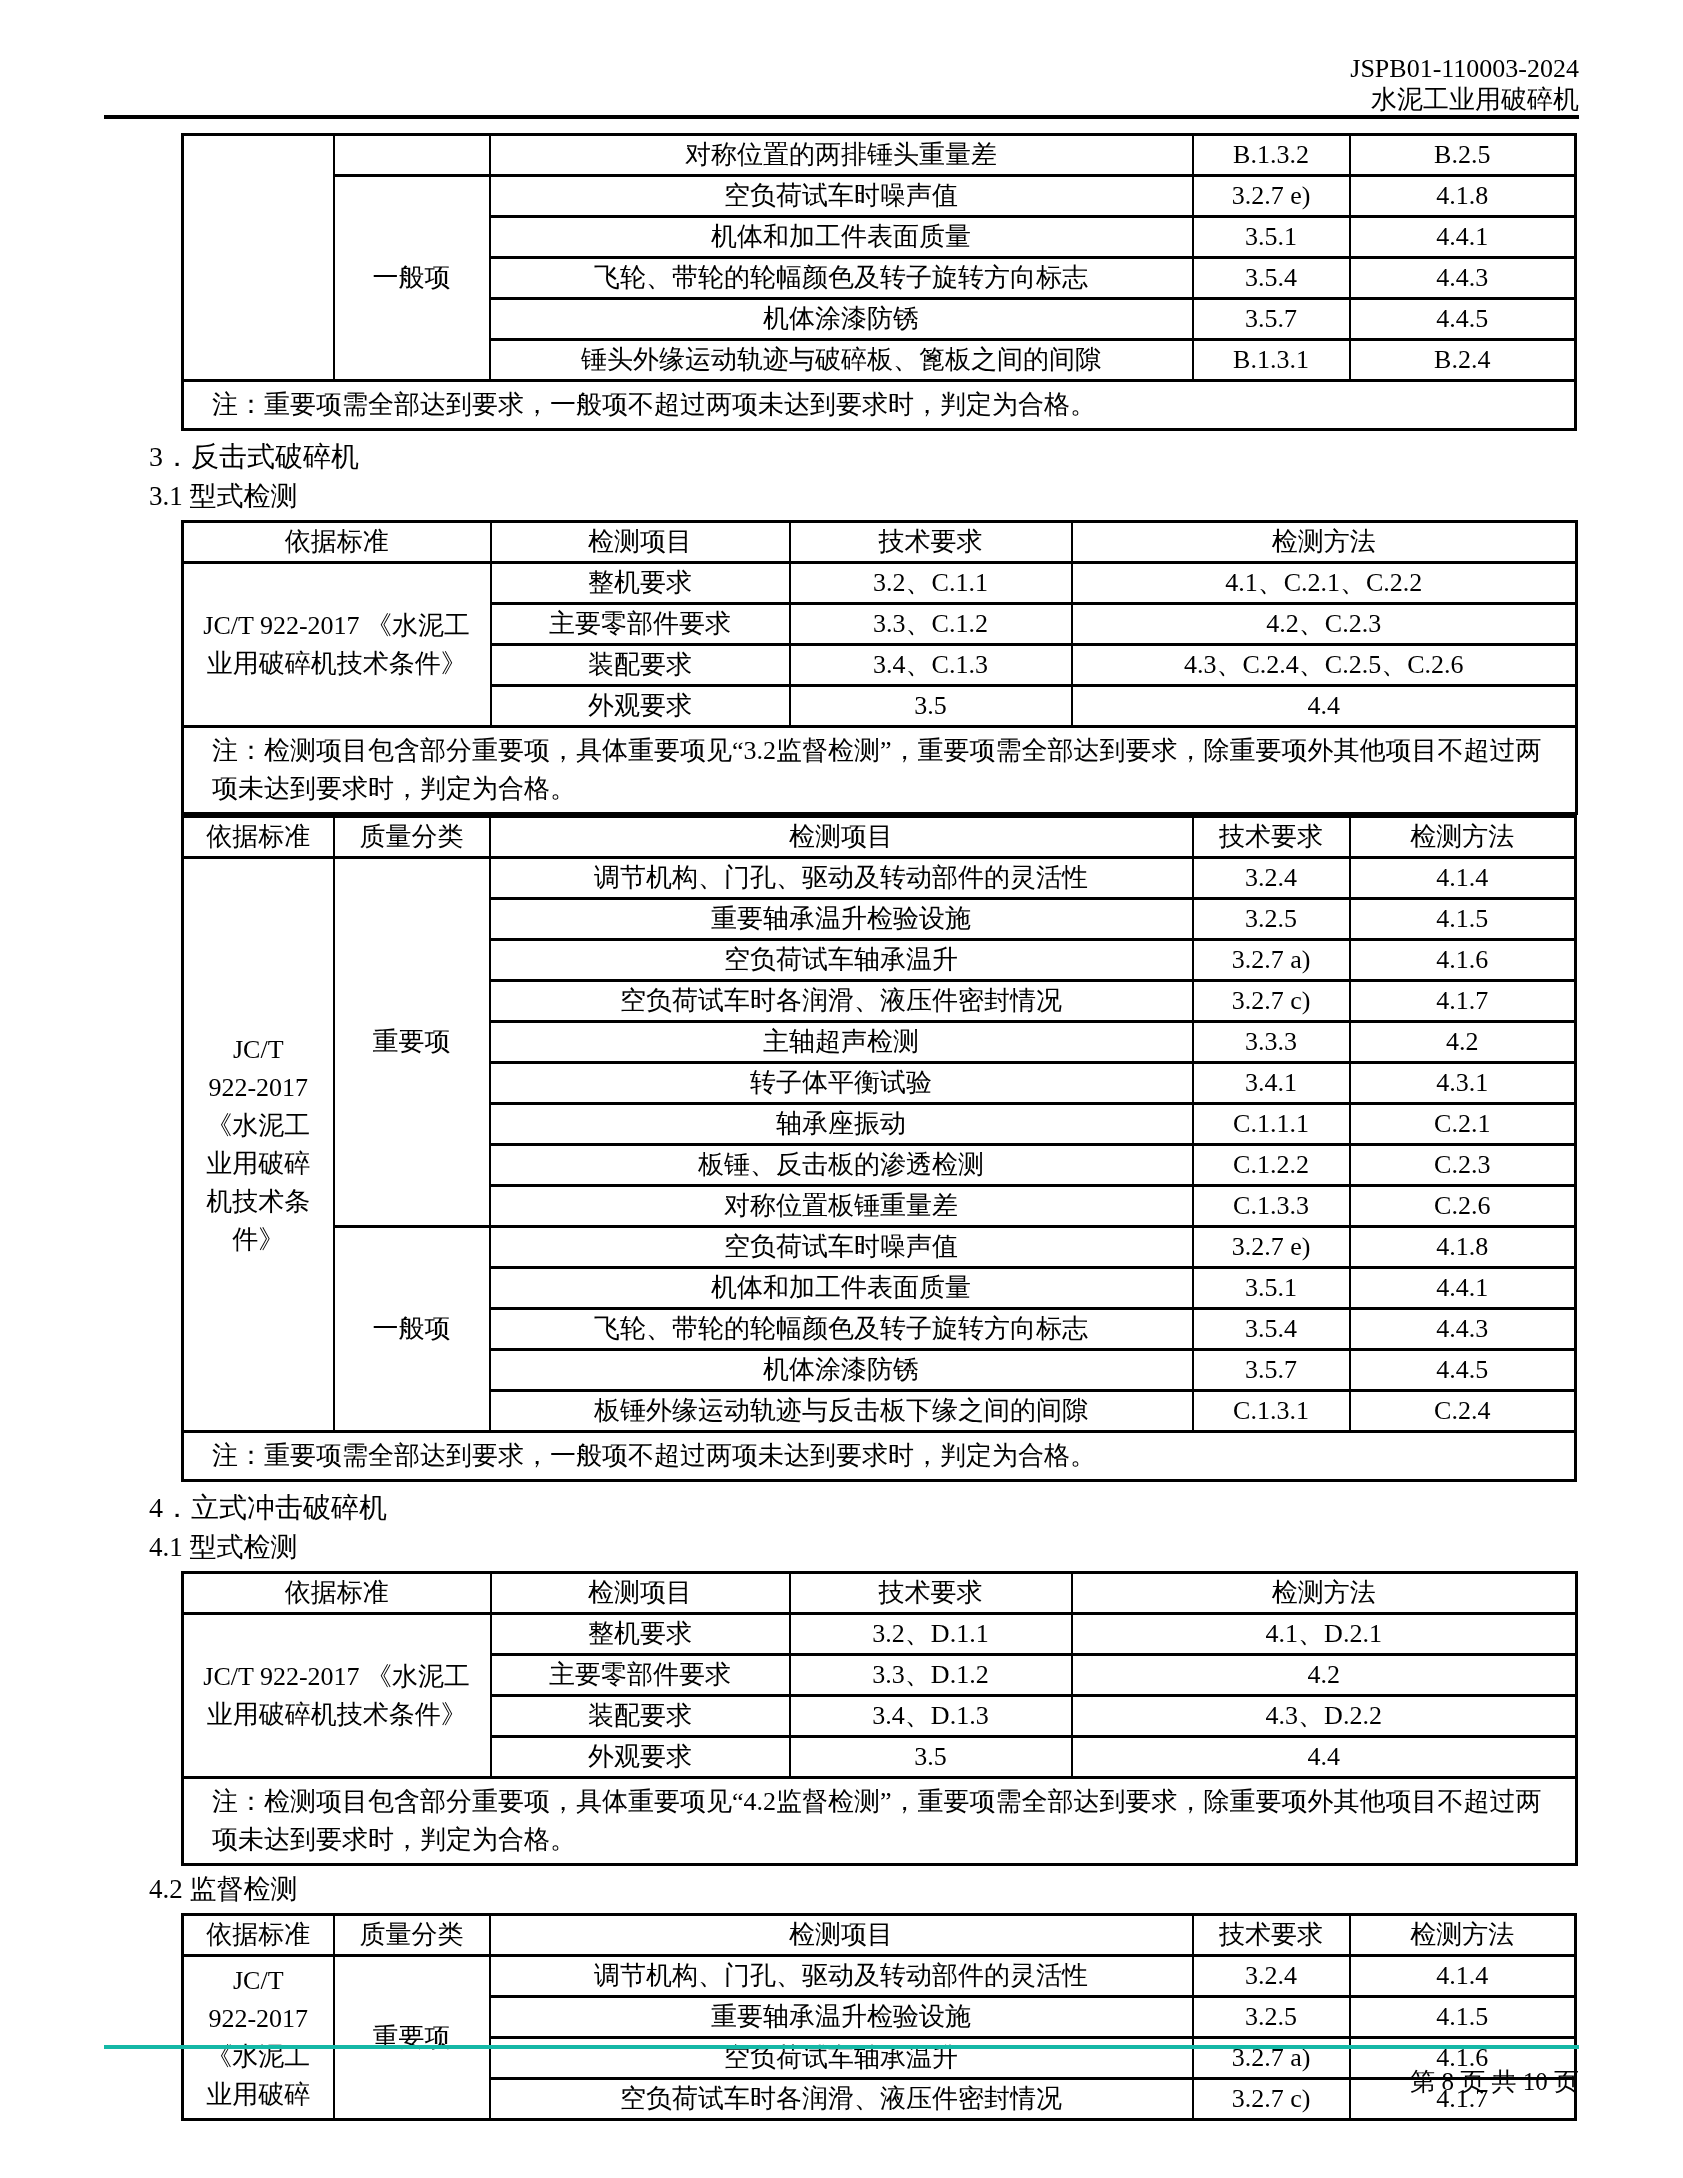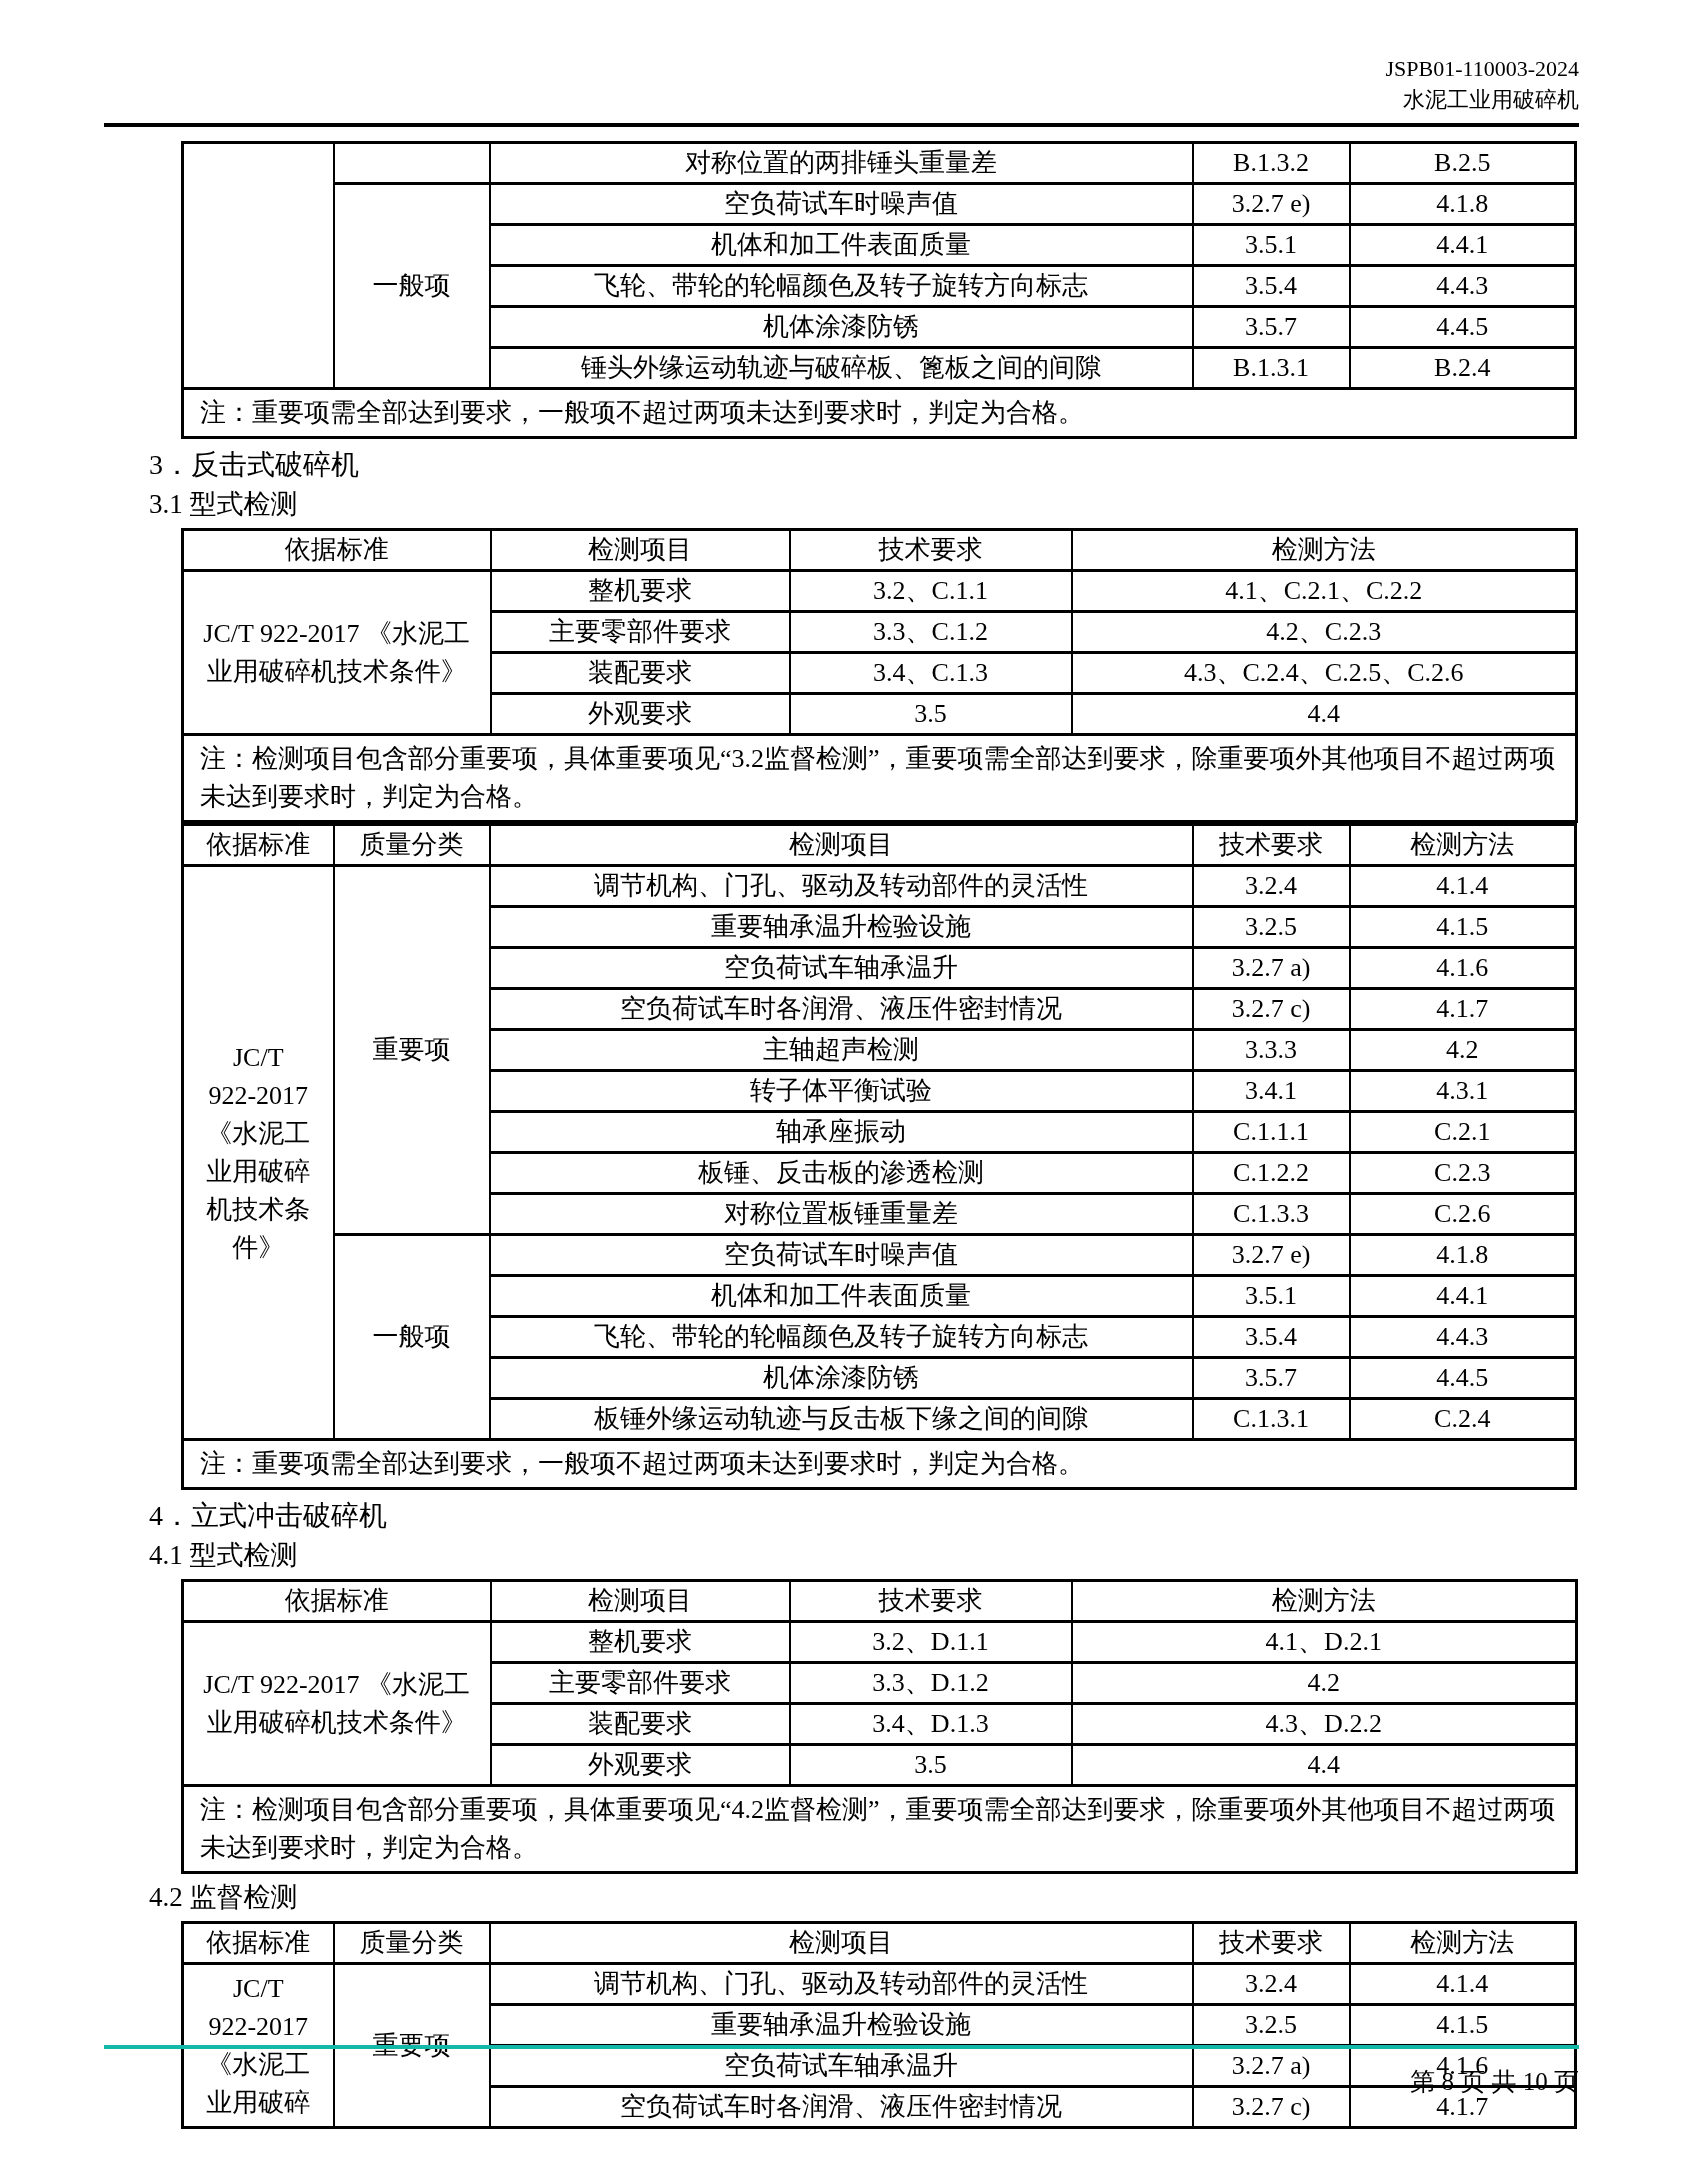--- a/index.html
+++ b/index.html
@@ -8,23 +8,22 @@
     width:1683px;height:2178px;
     background:#ffffff;
     color:#000;
     font-family:"Liberation Serif","DejaVu Serif",serif;
     overflow:hidden;
     margin:0 auto;
   }
   .doc-header{
     margin:53px 104px 0 104px;
     text-align:right;
-    font-size:22px;
+    font-size:26px;
     line-height:31px;
-    padding-bottom:8px;
     border-bottom:4px solid #000;
   }
   .content{margin:0 109px 0 149px;}
   table{
     border-collapse:collapse;
     table-layout:fixed;
     width:1394px;
     margin-left:32px;
     font-size:26px;
     text-align:center;
@@ -34,21 +33,21 @@
     border:2px solid #000;
     border-bottom-width:3px;
     padding:1px 6px;
     height:36px;
     line-height:34px;
     overflow:hidden;
   }
   td.head{font-size:26px;}
   td.note{
     text-align:left;
-    padding:4px 16px;
+    padding:4px 28px;
     line-height:38px;
     height:auto;
   }
   td.std{
     white-space:pre-line;
     line-height:38px;
     padding:4px 4px;
   }
   td.std31{line-height:38px;padding:0 10px;}
   h2{

